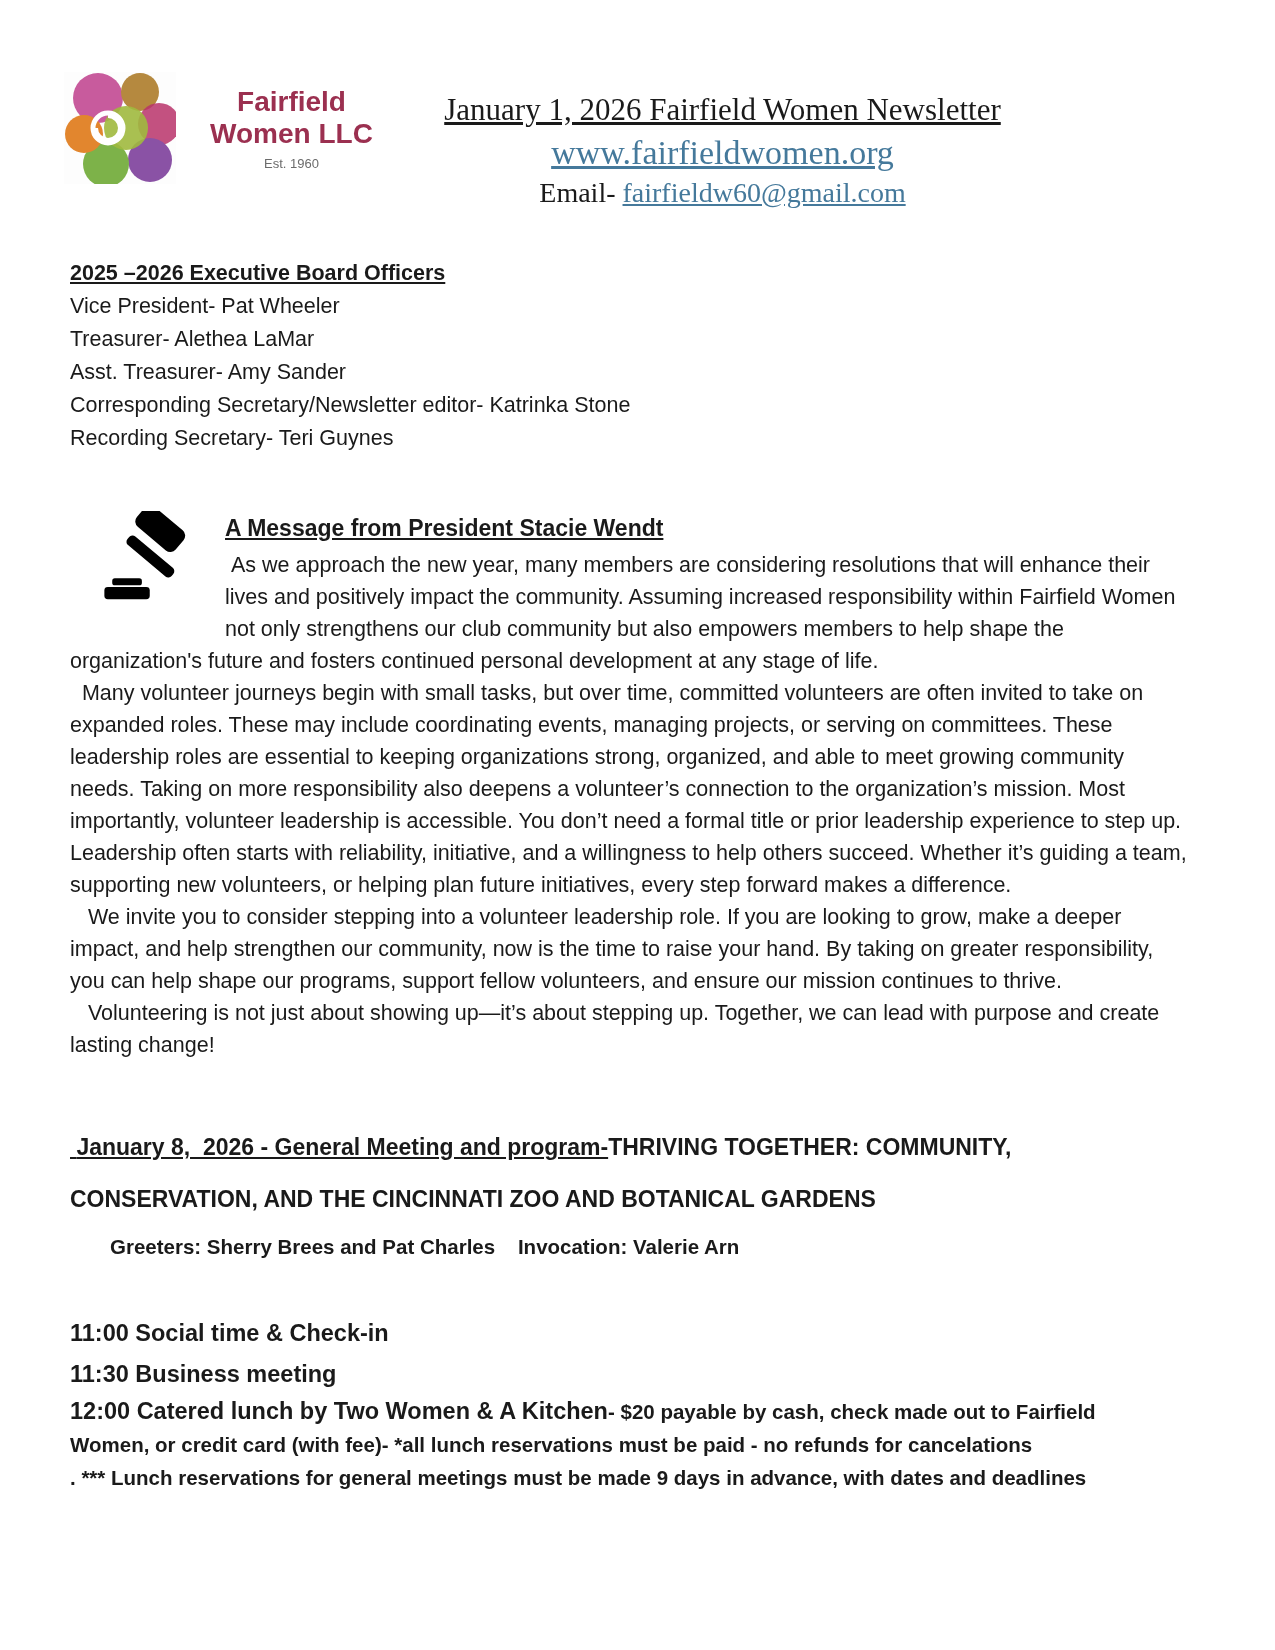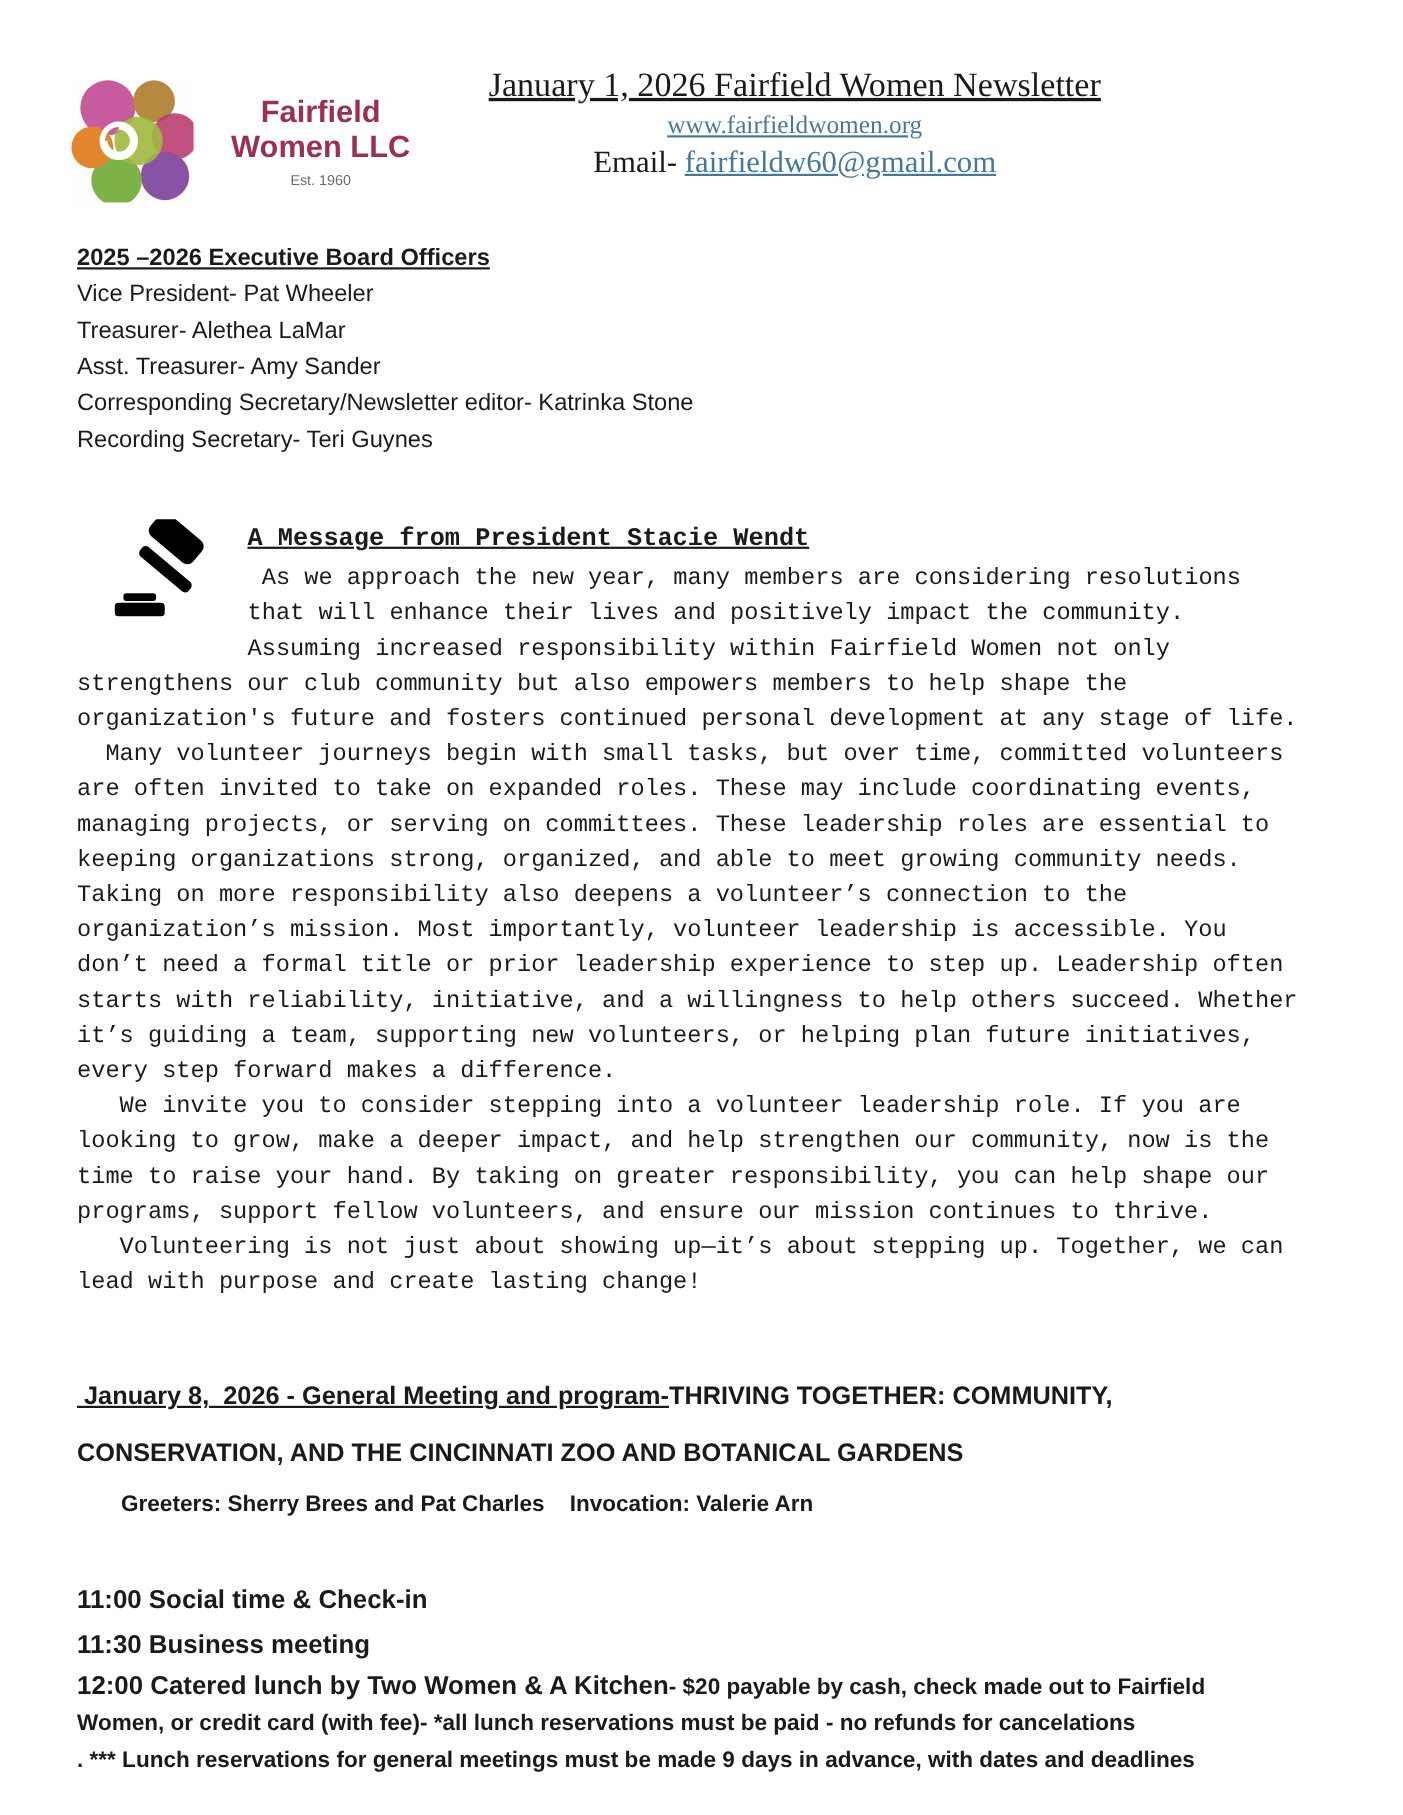--- a/index.html
+++ b/index.html
@@ -7,39 +7,39 @@
     --link:#45799b;
     --logo:#9b3050;
   }
   *{margin:0;padding:0;box-sizing:border-box;}
   html,body{background:#ffffff;}
   .page{
     width:1275px;height:1650px;background:#fff;position:relative;overflow:hidden;
     font-family:"Liberation Sans",sans-serif;color:var(--text);
   }
   
-  .header{position:relative;padding-top:57px;min-height:170px;}
+  .header{position:relative;padding-top:90px;min-height:170px;}
   .logo{position:absolute;left:64px;top:72px;display:flex;align-items:center;gap:8px;width:335px;}
   .logo-art{width:112px;height:112px;flex:0 0 auto;}
   .logo-textcol{text-align:center;}
   .logo-title{font-size:28px;font-weight:600;color:var(--logo);line-height:32px;}
   .logo-sub{font-size:13px;color:#6b6b6b;margin-top:6px;}
   .header-text{margin-left:305px;width:835px;text-align:center;font-family:"Liberation Serif",serif;}
   .doc-title{font-size:31px;text-decoration:underline;line-height:40px;}
   .website-row{margin-top:4px;}
-  .website{font-size:23px;color:var(--link);text-decoration:underline;cursor:pointer;display:inline-block;}
+  .website{font-size:34px;color:var(--link);text-decoration:underline;cursor:pointer;display:inline-block;}
   .email-line{font-size:28px;margin-top:5px;white-space:pre-wrap;}
   .email-link{color:var(--link);text-decoration:underline;cursor:pointer;}
   .mailing{font-size:24px;margin-top:3px;}
   
   .board{margin:48px 130px 0 70px;font-size:21.5px;line-height:33px;}
   .board-heading{font-weight:bold;text-decoration:underline;}
   .officer{white-space:pre-wrap;}
   
-  .message{margin:56px 88px 0 70px;font-size:21.5px;line-height:32px;font-family:Liberation Mono, monospace;}
+  .message{margin:56px 88px 0 70px;font-size:21.5px;line-height:32px;}
   .gavel{float:left;width:155px;height:104px;}
   .gavel svg{width:96px;height:98px;margin-left:30px;}
   .message-heading{font-weight:bold;text-decoration:underline;font-size:23px;line-height:34px;margin-bottom:4px;}
   .para{white-space:pre-wrap;}
   
   .meeting{margin:60px 120px 0 70px;}
   .meeting-title{font-weight:bold;font-size:23px;line-height:52px;white-space:pre-wrap;}
   .meeting-title .u{text-decoration:underline;}
   .greeters{font-weight:bold;font-size:20.5px;margin-top:10px;margin-left:40px;white-space:pre-wrap;}
   

